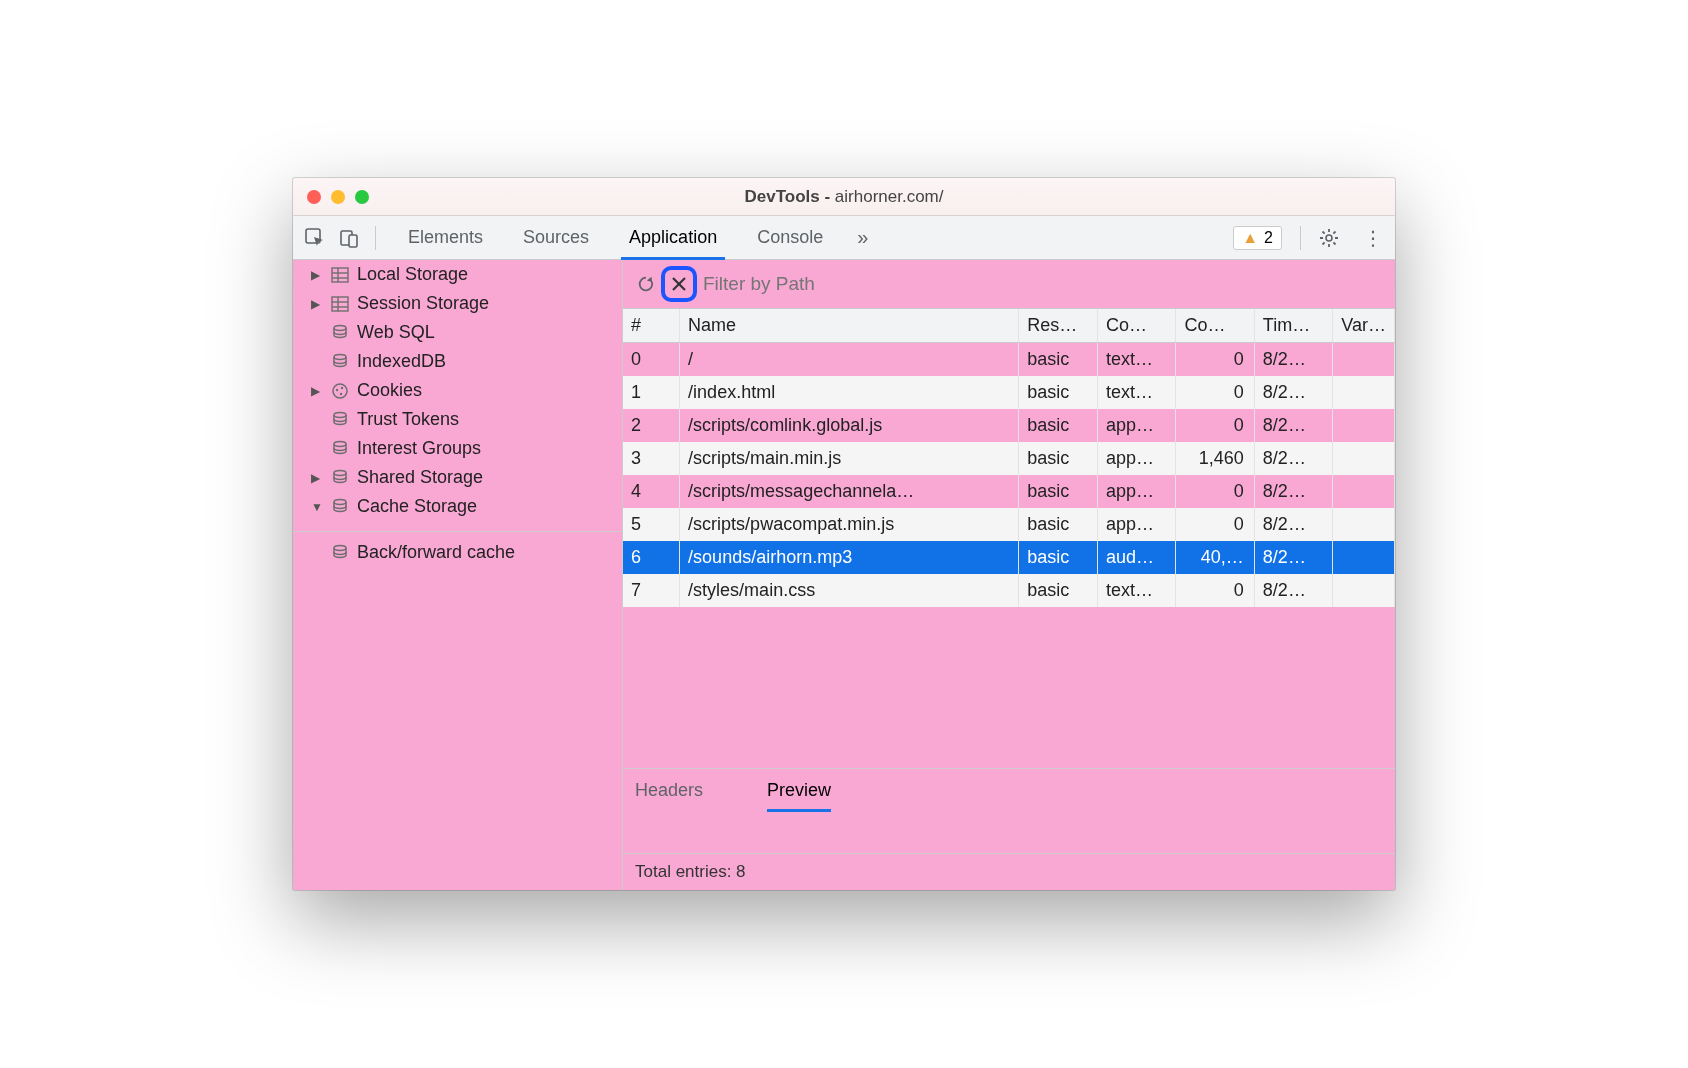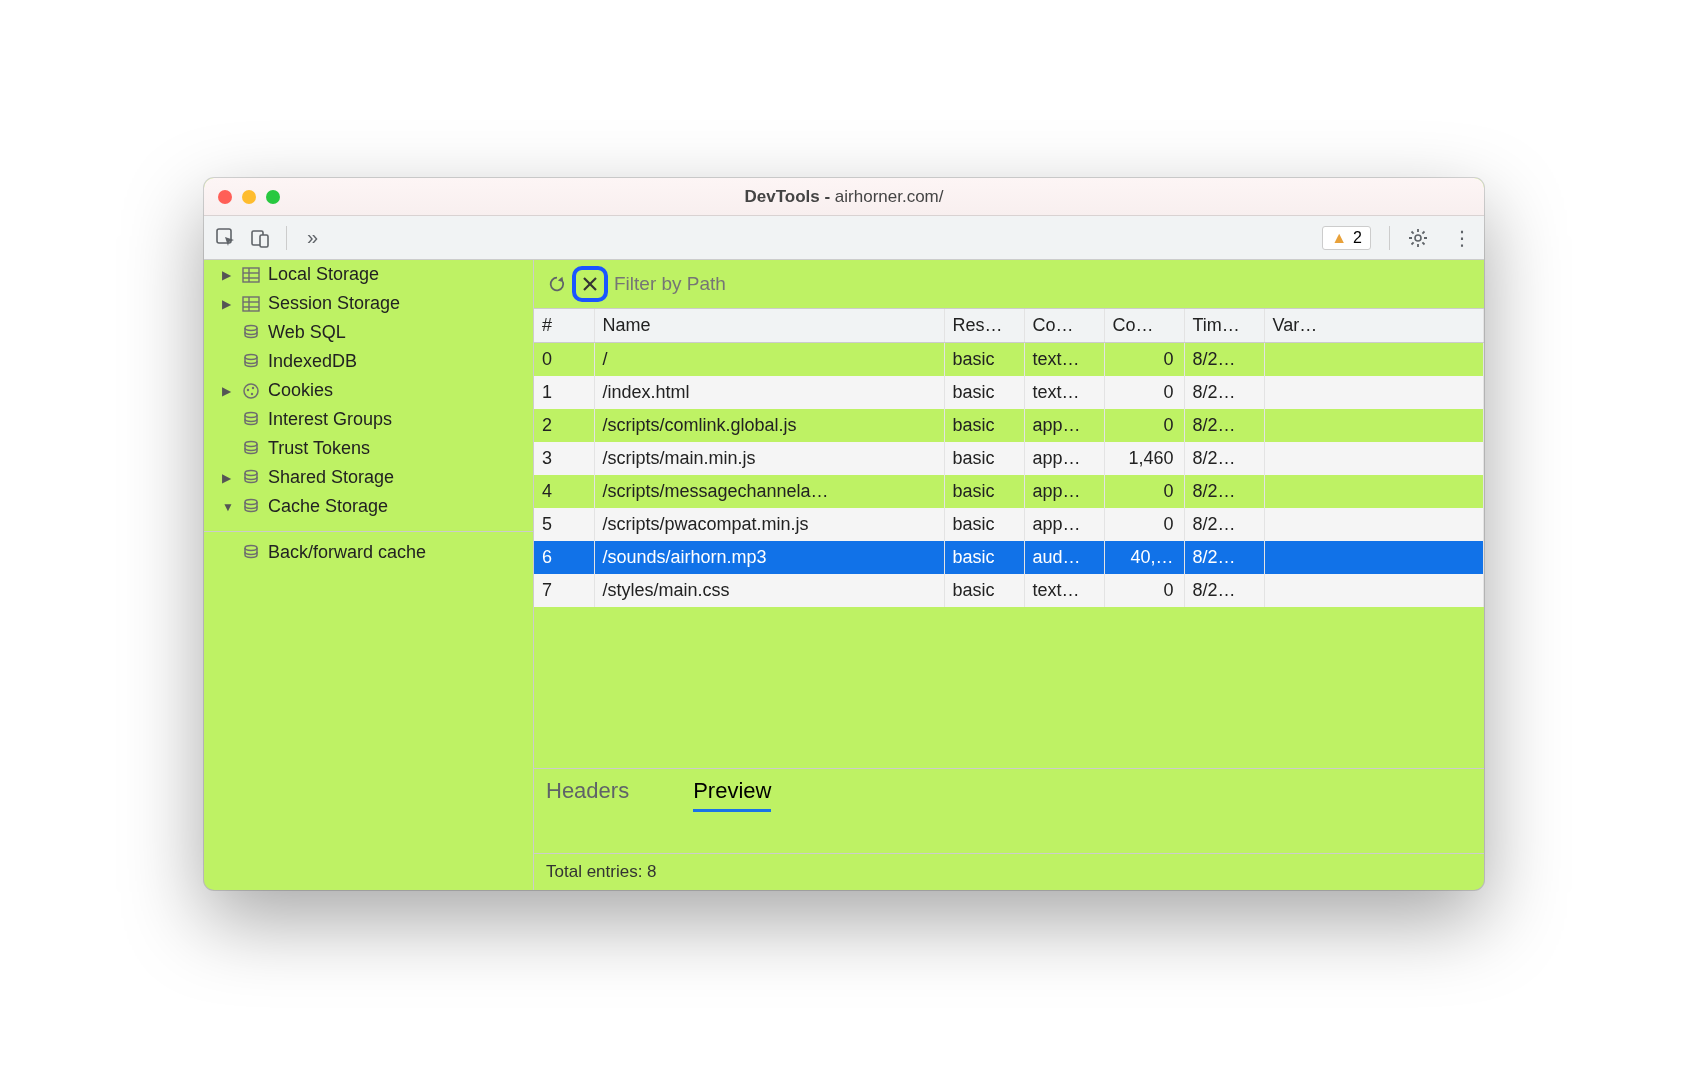--- a/index.html
+++ b/index.html
@@ -5,23 +5,23 @@
 * { box-sizing: border-box; margin: 0; padding: 0; }
 body {
   font-family: "Helvetica Neue", Arial, sans-serif;
   background: #fff;
   display: flex;
   align-items: center;
   justify-content: center;
   min-height: 100vh;
 }
 .window {
-  width: 1280px;
-  background: #bef264;
-  border-radius: 10px;
+  width: 1102px;
+  background: #f9a8d4;
+  border-radius: 2px;
   box-shadow: 0 30px 80px rgba(0,0,0,0.35), 0 0 0 1px rgba(0,0,0,0.15);
   overflow: hidden;
 }
 .titlebar {
   height: 38px;
   background: linear-gradient(#fdf5f5, #f8efef);
   display: flex;
   align-items: center;
   position: relative;
   border-bottom: 1px solid #d9d2d2;
@@ -172,21 +172,21 @@
 .bottom-tabs {
   border-top: 1px solid #ccc;
   display: flex;
   padding: 0 12px;
   gap: 24px;
   height: 44px;
   align-items: stretch;
 }
 .btab {
   display: flex; align-items: center;
-  font-size: 22px;
+  font-size: 18px;
   color: #5f6368;
   cursor: pointer;
   position: relative;
 }
 .btab.active { color: #000; margin-left: 40px; }
 .btab.active::after {
   content: ""; position: absolute; left: 0; right: 0; bottom: 0;
   height: 3px; background: #1a73e8;
 }
 .status-line {
@@ -221,20 +221,26 @@
           <path d="M9 9 L18 12 L13 14 L12 18 Z" fill="#5f6368"></path>
         </svg>
     </div>
     <div class="device-icon">
       <svg width="20" height="20" viewBox="0 0 20 20">
           <rect x="2" y="3" width="11" height="14" rx="1.5" fill="none" stroke="#5f6368" stroke-width="1.6"></rect>
           <rect x="10" y="7" width="8" height="12" rx="1.5" fill="#f1f3f4" stroke="#5f6368" stroke-width="1.6"></rect>
         </svg>
     </div>
     <div class="vdiv"></div>
+    <div class="tabs" id="panel-tabs">
+        <div class="tab">Elements</div>
+        <div class="tab">Sources</div>
+        <div class="tab active">Application</div>
+        <div class="tab">Console</div>
+      </div>
     <div class="more-chev">»</div>
     <div class="tabsbar-right">
       <div class="warnings">
         <span class="warn-tri">▲</span>
         <span>2</span>
       </div>
       <div class="vdiv"></div>
       <div class="gear">
         <svg width="20" height="20" viewBox="0 0 20 20">
             <circle cx="10" cy="10" r="3" fill="none" stroke="#5f6368" stroke-width="1.6"></circle>
@@ -317,32 +323,32 @@
           </div>
           <div class="tree-item">
             <span class="arrow"></span>
             <span class="icon">
               <svg width="18" height="18" viewBox="0 0 18 18">
                 <ellipse cx="9" cy="4" rx="6" ry="2.4" fill="none" stroke="#6e6e6e" stroke-width="1.5"></ellipse>
                 <path d="M3 4 v7 a6 2.4 0 0 0 12 0 v-7" fill="none" stroke="#6e6e6e" stroke-width="1.5"></path>
                 <path d="M3 8 a6 2.4 0 0 0 12 0" fill="none" stroke="#6e6e6e" stroke-width="1.5"></path>
               </svg>
             </span>
+            <span>Trust Tokens</span>
+          </div>
+          <div class="tree-item">
+            <span class="arrow"></span>
+            <span class="icon">
+              <svg width="18" height="18" viewBox="0 0 18 18">
+                <ellipse cx="9" cy="4" rx="6" ry="2.4" fill="none" stroke="#6e6e6e" stroke-width="1.5"></ellipse>
+                <path d="M3 4 v7 a6 2.4 0 0 0 12 0 v-7" fill="none" stroke="#6e6e6e" stroke-width="1.5"></path>
+                <path d="M3 8 a6 2.4 0 0 0 12 0" fill="none" stroke="#6e6e6e" stroke-width="1.5"></path>
+              </svg>
+            </span>
             <span>Interest Groups</span>
-          </div>
-          <div class="tree-item">
-            <span class="arrow"></span>
-            <span class="icon">
-              <svg width="18" height="18" viewBox="0 0 18 18">
-                <ellipse cx="9" cy="4" rx="6" ry="2.4" fill="none" stroke="#6e6e6e" stroke-width="1.5"></ellipse>
-                <path d="M3 4 v7 a6 2.4 0 0 0 12 0 v-7" fill="none" stroke="#6e6e6e" stroke-width="1.5"></path>
-                <path d="M3 8 a6 2.4 0 0 0 12 0" fill="none" stroke="#6e6e6e" stroke-width="1.5"></path>
-              </svg>
-            </span>
-            <span>Trust Tokens</span>
           </div>
           <div class="tree-item">
             <span class="arrow">▶</span>
             <span class="icon">
               <svg width="18" height="18" viewBox="0 0 18 18">
                 <ellipse cx="9" cy="4" rx="6" ry="2.4" fill="none" stroke="#6e6e6e" stroke-width="1.5"></ellipse>
                 <path d="M3 4 v7 a6 2.4 0 0 0 12 0 v-7" fill="none" stroke="#6e6e6e" stroke-width="1.5"></path>
                 <path d="M3 8 a6 2.4 0 0 0 12 0" fill="none" stroke="#6e6e6e" stroke-width="1.5"></path>
               </svg>
             </span>

